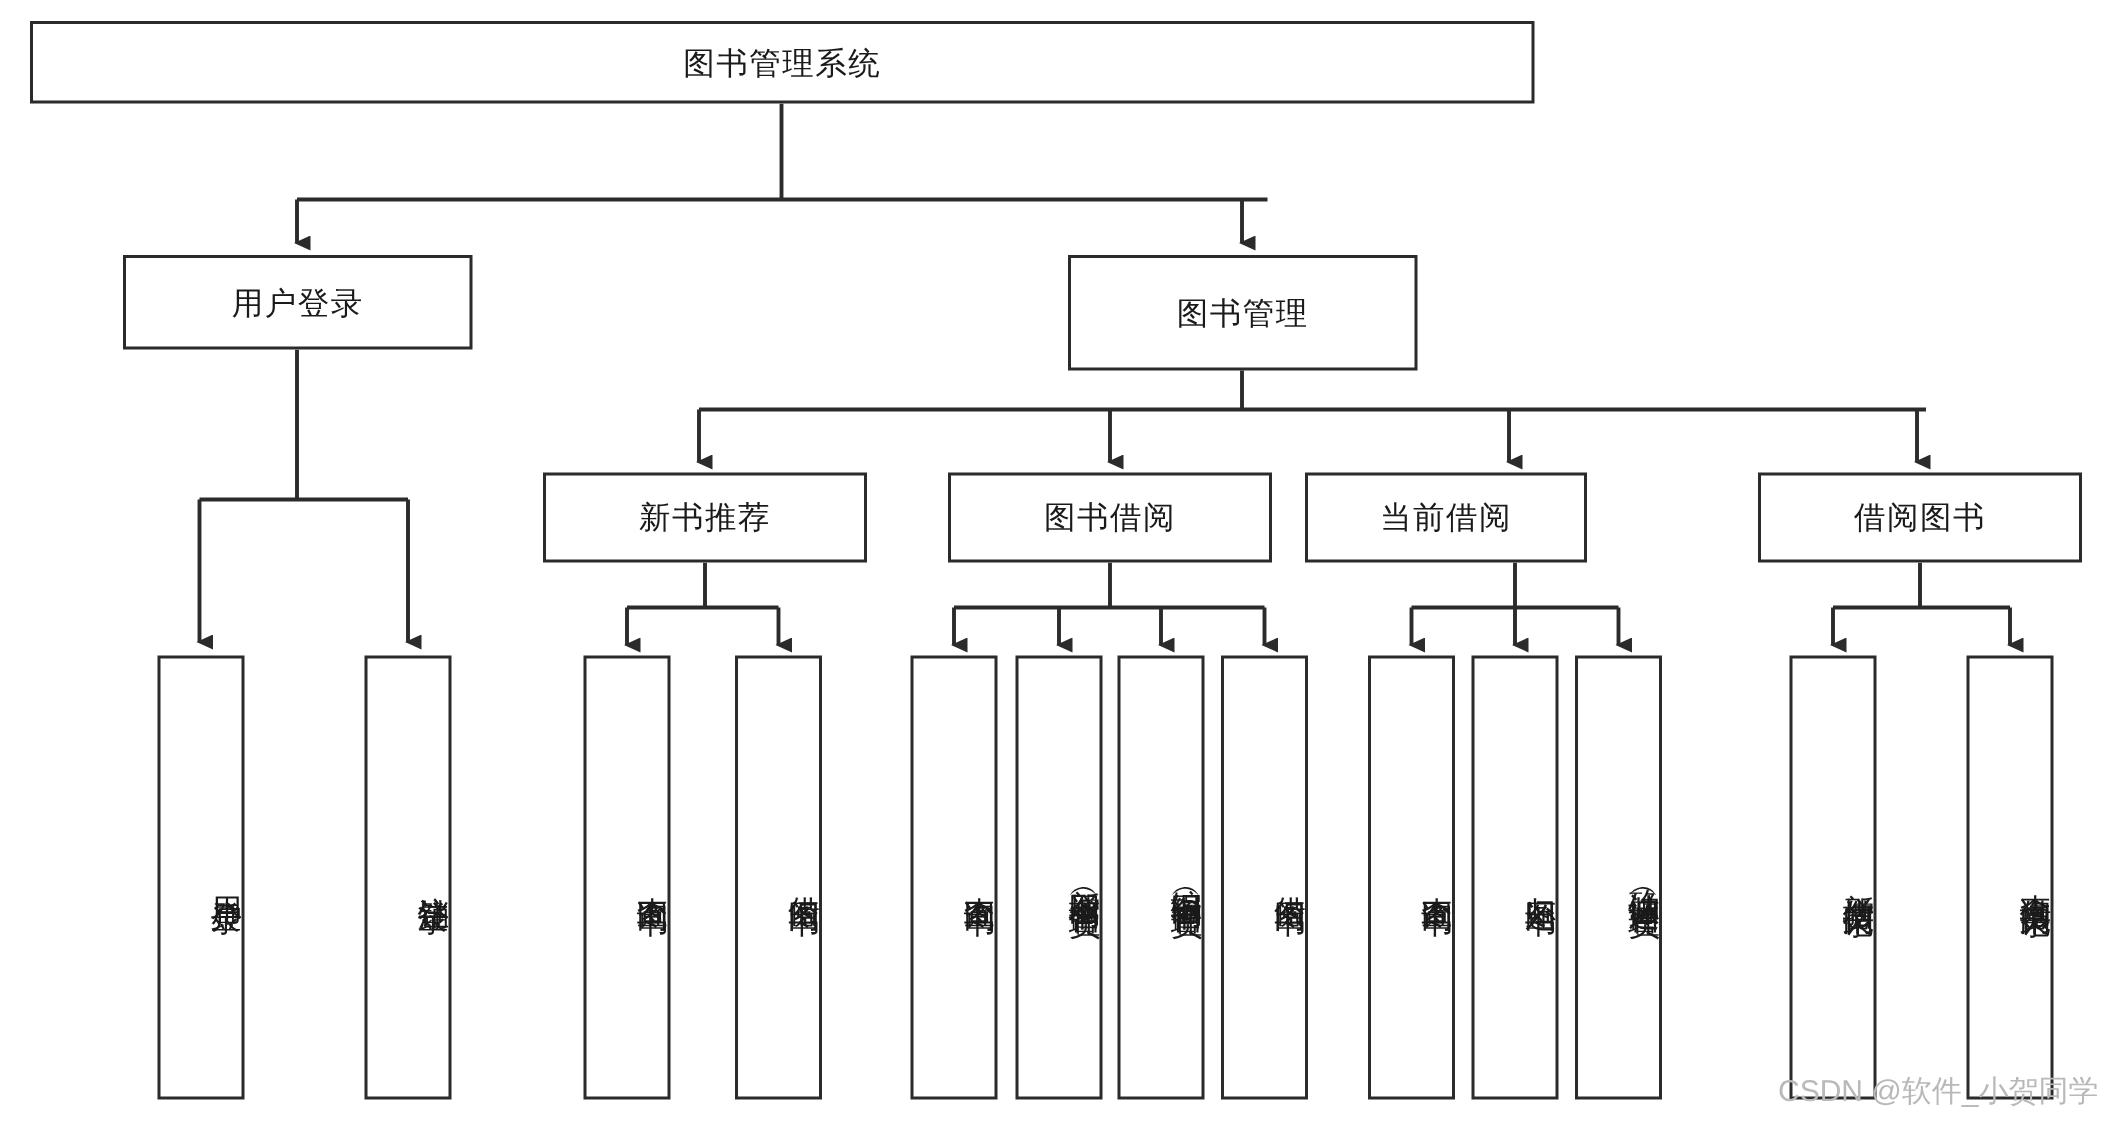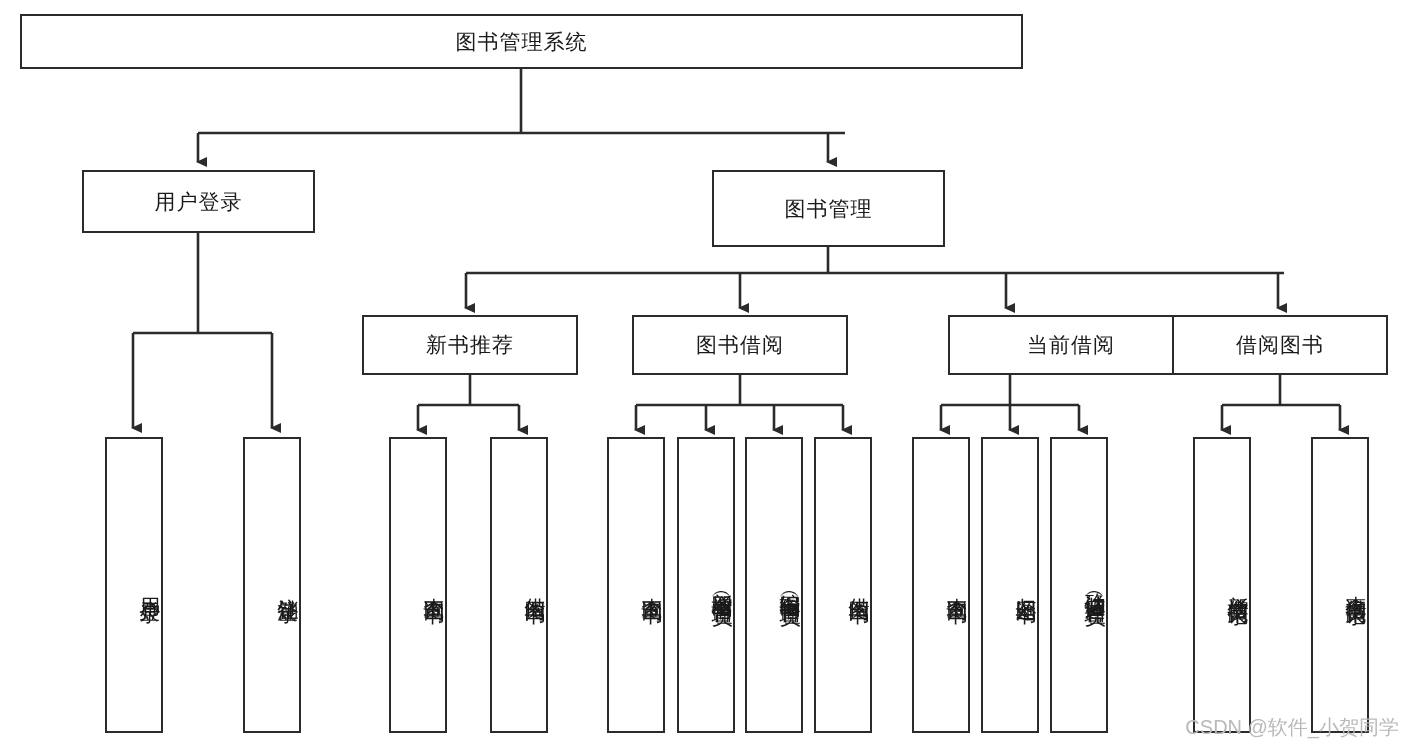--- a/index.html
+++ b/index.html
@@ -118,21 +118,21 @@
     </g>
   </svg>
 
   <div class="node node-h" style="left:20px; top:14px; width:1003px; height:55px;">图书管理系统</div>
 
   <div class="node node-h" style="left:82px; top:170px; width:233px; height:63px;">用户登录</div>
   <div class="node node-h" style="left:712px; top:170px; width:233px; height:77px;">图书管理</div>
 
   <div class="node node-h" style="left:362px; top:315px; width:216px; height:60px;">新书推荐</div>
   <div class="node node-h" style="left:632px; top:315px; width:216px; height:60px;">图书借阅</div>
-  <div class="node node-h" style="left:948px; top:315px; width:246px; height:60px;font-family:Liberation Mono, monospace;">当前借阅</div>
+  <div class="node node-h" style="left:870px; top:315px; width:188px; height:60px;font-family:Liberation Mono, monospace;">当前借阅</div>
   <div class="node node-h" style="left:1172px; top:315px; width:216px; height:60px;">借阅图书</div>
 
   <div class="node node-v" style="left:105px; top:437px; width:58px; height:296px;">用户登录</div>
   <div class="node node-v" style="left:243px; top:437px; width:58px; height:296px;">注销登录</div>
 
   <div class="node node-v" style="left:389px; top:437px; width:58px; height:296px;">查询图书</div>
   <div class="node node-v" style="left:490px; top:437px; width:58px; height:296px;">借阅图书</div>
 
   <div class="node node-v" style="left:607px; top:437px; width:58px; height:296px;">查询图书</div>
   <div class="node node-v" style="left:677px; top:437px; width:58px; height:296px;">新增图书（管理员）</div>

